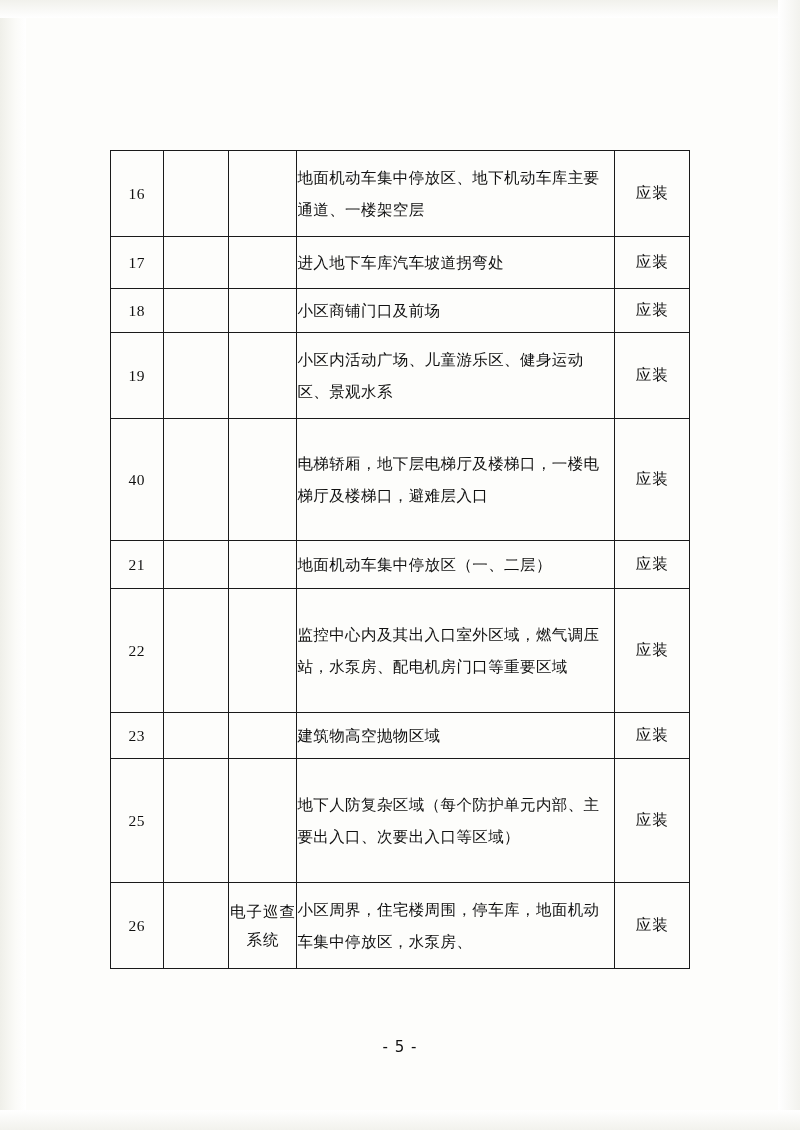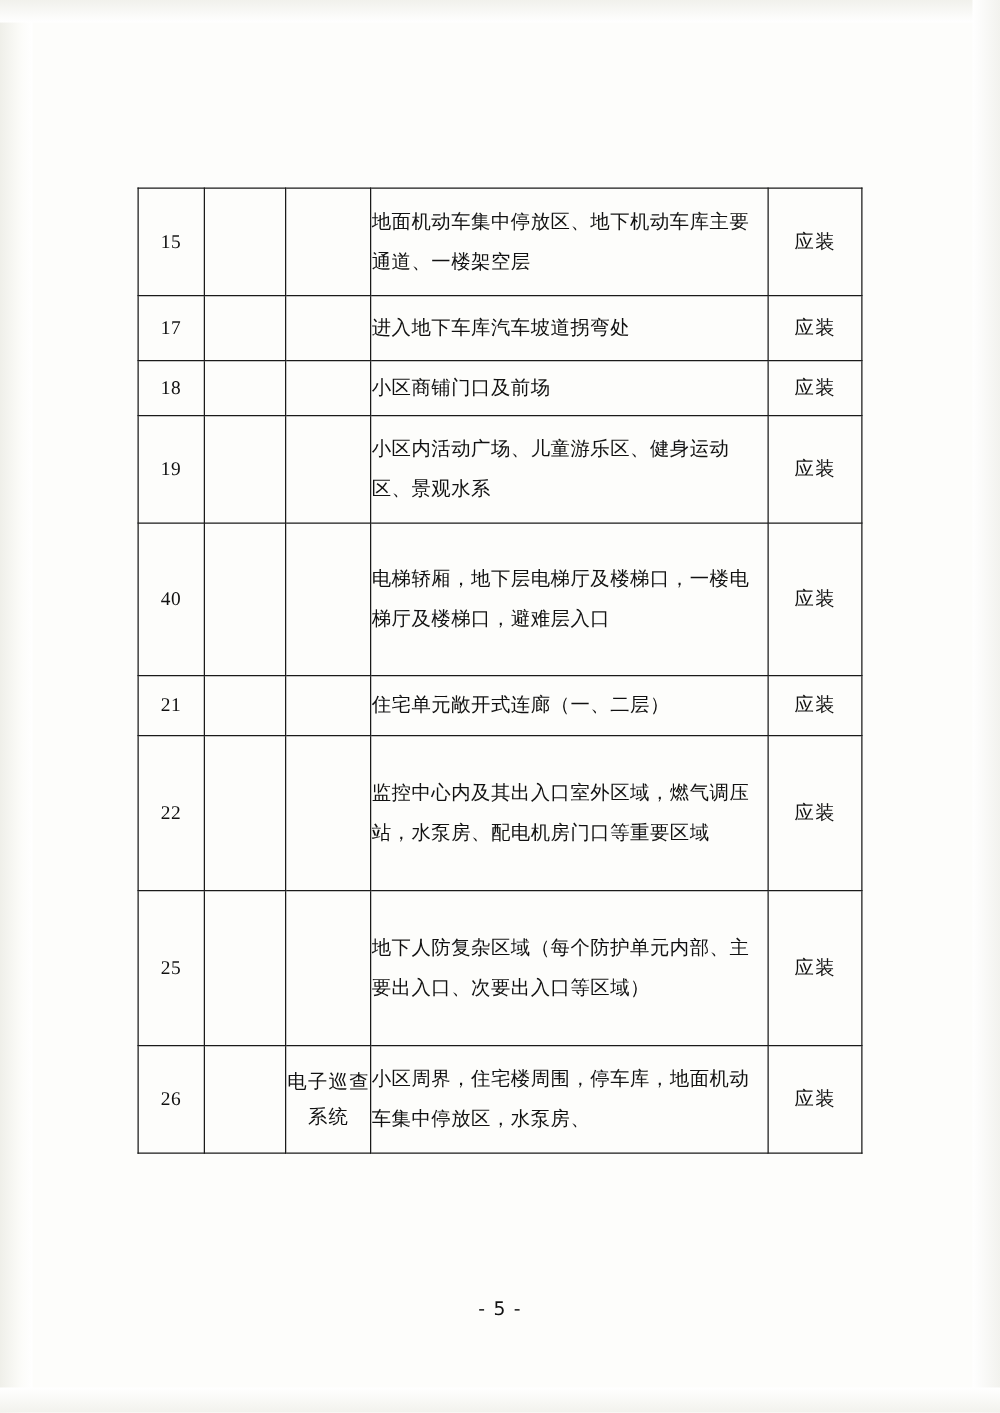--- a/index.html
+++ b/index.html
@@ -120,21 +120,21 @@
   <table class="doc-table">
     <colgroup>
       <col class="col-no">
       <col class="col-cat1">
       <col class="col-cat2">
       <col class="col-desc">
       <col class="col-req">
     </colgroup>
     <tbody>
       <tr style="height:86px;">
-        <td class="cell-no">15</td>
+        <td class="cell-no">16</td>
         <td class="cell-cat cell-blank"></td>
         <td class="cell-cat cell-blank"></td>
         <td class="cell-desc">地面机动车集中停放区、地下机动车库主要通道、一楼架空层</td>
         <td class="cell-req">应装</td>
       </tr>
       <tr style="height:52px;margin-left:24px;">
         <td class="cell-no">17</td>
         <td class="cell-cat cell-blank"></td>
         <td class="cell-cat cell-blank"></td>
         <td class="cell-desc">进入地下车库汽车坡道拐弯处</td>
@@ -158,30 +158,37 @@
         <td class="cell-no">40</td>
         <td class="cell-cat cell-blank"></td>
         <td class="cell-cat cell-blank"></td>
         <td class="cell-desc">电梯轿厢，地下层电梯厅及楼梯口，一楼电梯厅及楼梯口，避难层入口</td>
         <td class="cell-req">应装</td>
       </tr>
       <tr style="height:48px;">
         <td class="cell-no">21</td>
         <td class="cell-cat cell-blank"></td>
         <td class="cell-cat cell-blank"></td>
-        <td class="cell-desc">住宅单元敞开式连廊（一、二层）</td>
+        <td class="cell-desc">地面机动车集中停放区（一、二层）</td>
         <td class="cell-req">应装</td>
       </tr>
       <tr style="height:124px;">
         <td class="cell-no">22</td>
         <td class="cell-cat cell-blank"></td>
         <td class="cell-cat cell-blank"></td>
         <td class="cell-desc">监控中心内及其出入口室外区域，燃气调压站，水泵房、配电机房门口等重要区域</td>
         <td class="cell-req">应装</td>
       </tr>
+      <tr style="height:46px;">
+        <td class="cell-no">23</td>
+        <td class="cell-cat cell-blank"></td>
+        <td class="cell-cat cell-blank"></td>
+        <td class="cell-desc">建筑物高空抛物区域</td>
+        <td class="cell-req">应装</td>
+      </tr>
       <tr style="height:124px;">
         <td class="cell-no">25</td>
         <td class="cell-cat cell-blank"></td>
         <td class="cell-cat cell-blank"></td>
         <td class="cell-desc">地下人防复杂区域（每个防护单元内部、主要出入口、次要出入口等区域）</td>
         <td class="cell-req">应装</td>
       </tr>
       <tr style="height:86px;">
         <td class="cell-no">26</td>
         <td class="cell-cat cell-blank"></td>

